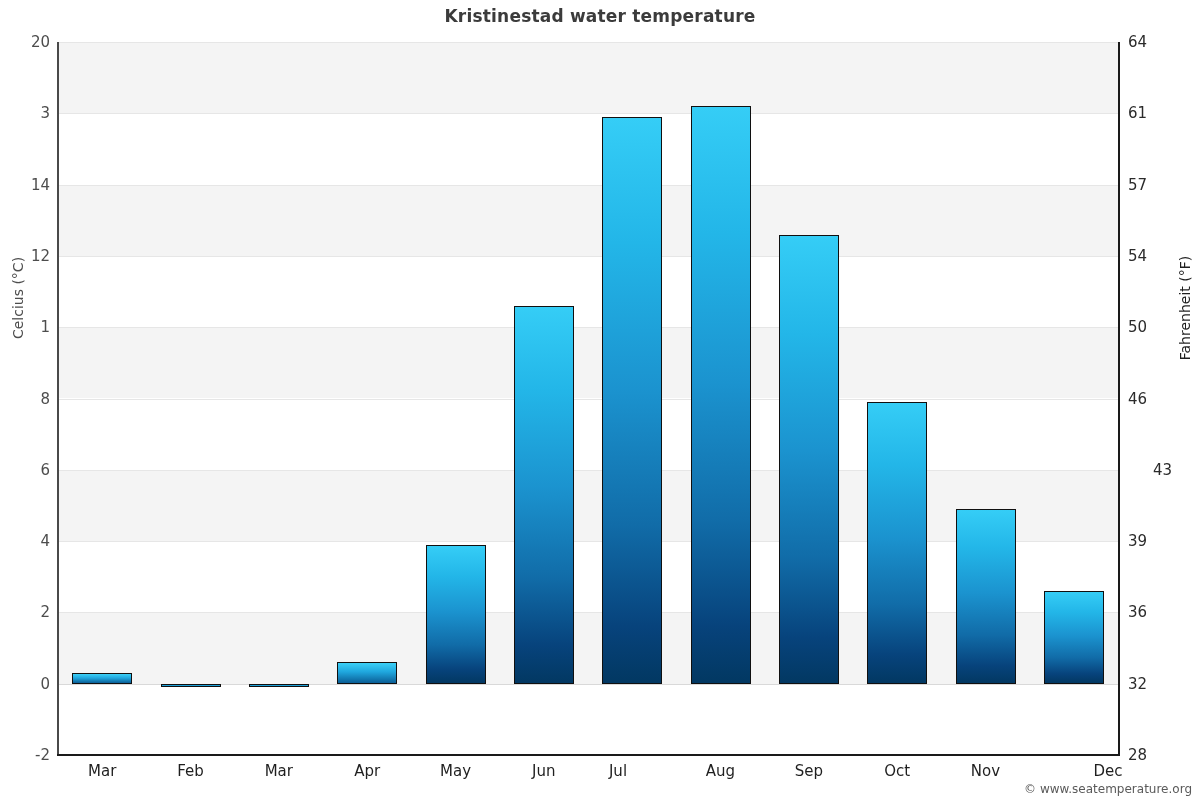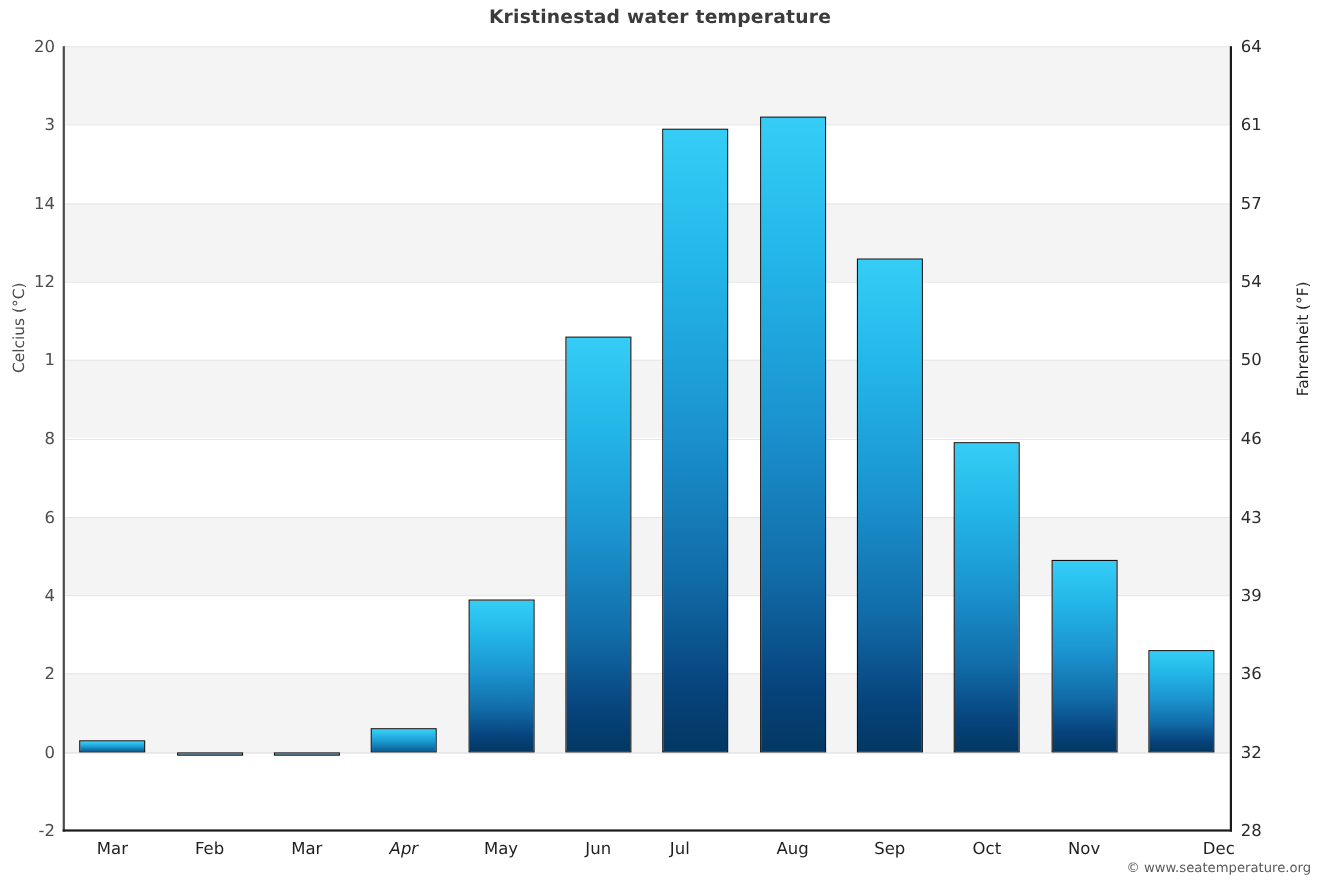--- a/index.html
+++ b/index.html
@@ -217,33 +217,33 @@
       <div class="ytick-left" style="top: 255.9px;">12</div>
       <div class="ytick-left" style="top: 184.6px;">14</div>
       <div class="ytick-left" style="top: 113.3px;">3</div>
       <div class="ytick-left" style="top: 42px;">20</div>
     </div>
   <div id="yticks-right">
       <div class="ytick-right" style="top: 755px;">28</div>
       <div class="ytick-right" style="top: 683.7px;">32</div>
       <div class="ytick-right" style="top: 612.4px;">36</div>
       <div class="ytick-right" style="top: 541.1px;">39</div>
-      <div class="ytick-right" style="top: 469.8px;">43</div>
+      <div class="ytick-right" style="top: 469.8px; text-align: right;">43</div>
       <div class="ytick-right" style="top: 398.5px;">46</div>
       <div class="ytick-right" style="top: 327.2px;">50</div>
       <div class="ytick-right" style="top: 255.9px;">54</div>
       <div class="ytick-right" style="top: 184.6px;">57</div>
       <div class="ytick-right" style="top: 113.3px;">61</div>
       <div class="ytick-right" style="top: 42px;">64</div>
     </div>
   <div id="xticks">
       <div class="xtick" style="left: 102.167px;">Mar</div>
       <div class="xtick" style="left: 190.5px;">Feb</div>
       <div class="xtick" style="left: 278.833px;">Mar</div>
-      <div class="xtick" style="left: 367.167px; font-style: italic;">Apr</div>
+      <div class="xtick" style="left: 367.167px;">Apr</div>
       <div class="xtick" style="left: 455.5px;">May</div>
       <div class="xtick" style="left: 543.833px;">Jun</div>
       <div class="xtick" style="left: 618px;">Jul</div>
       <div class="xtick" style="left: 720.5px;">Aug</div>
       <div class="xtick" style="left: 808.833px;">Sep</div>
       <div class="xtick" style="left: 897.167px;">Oct</div>
       <div class="xtick" style="left: 985.5px;">Nov</div>
       <div class="xtick" style="left: 1108px;">Dec</div>
     </div>
 

